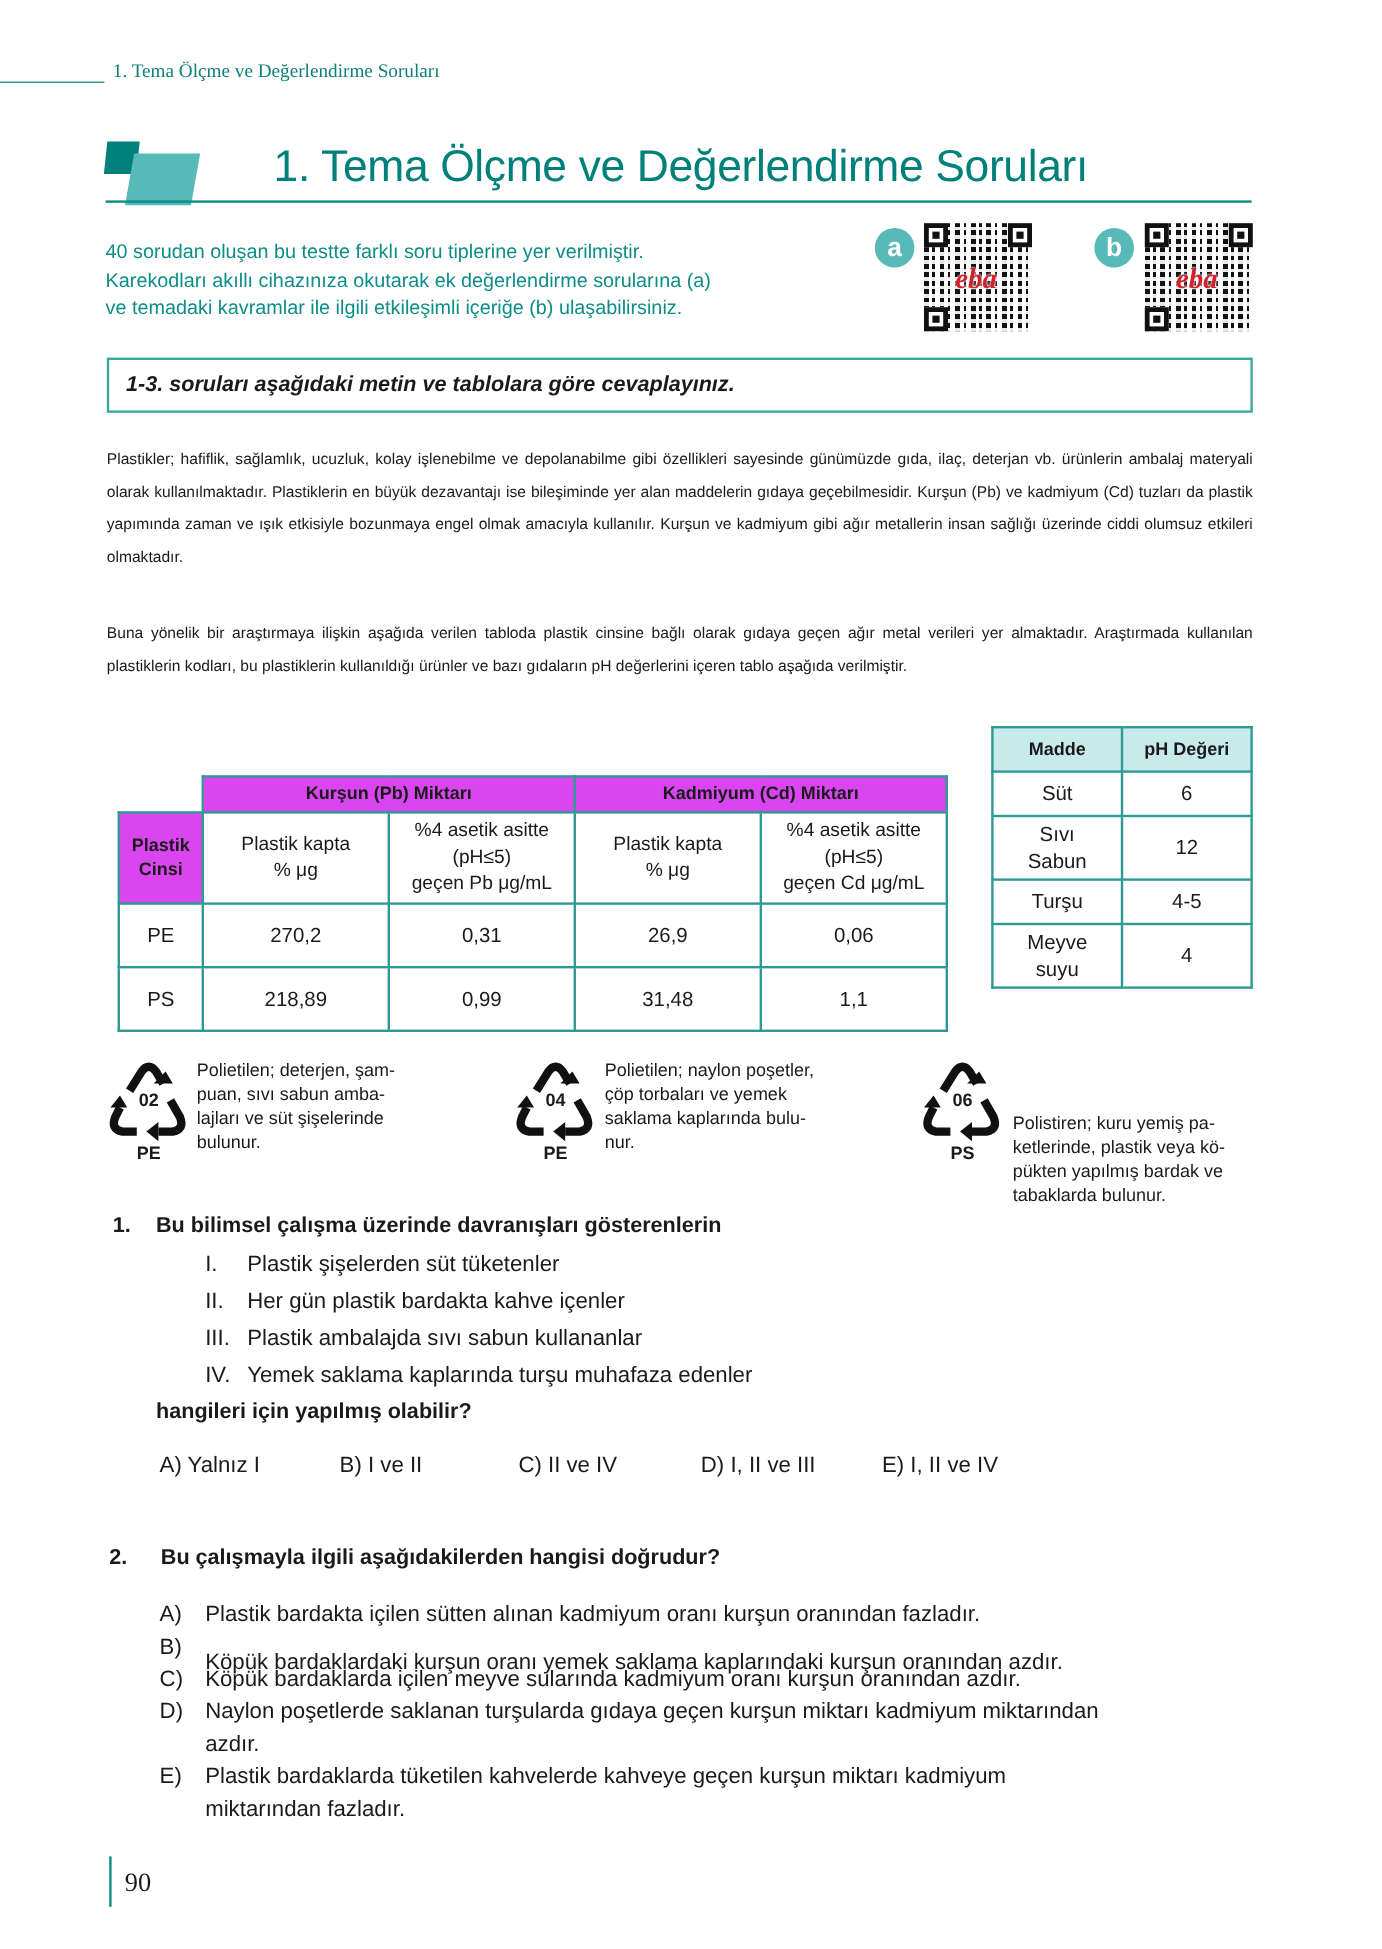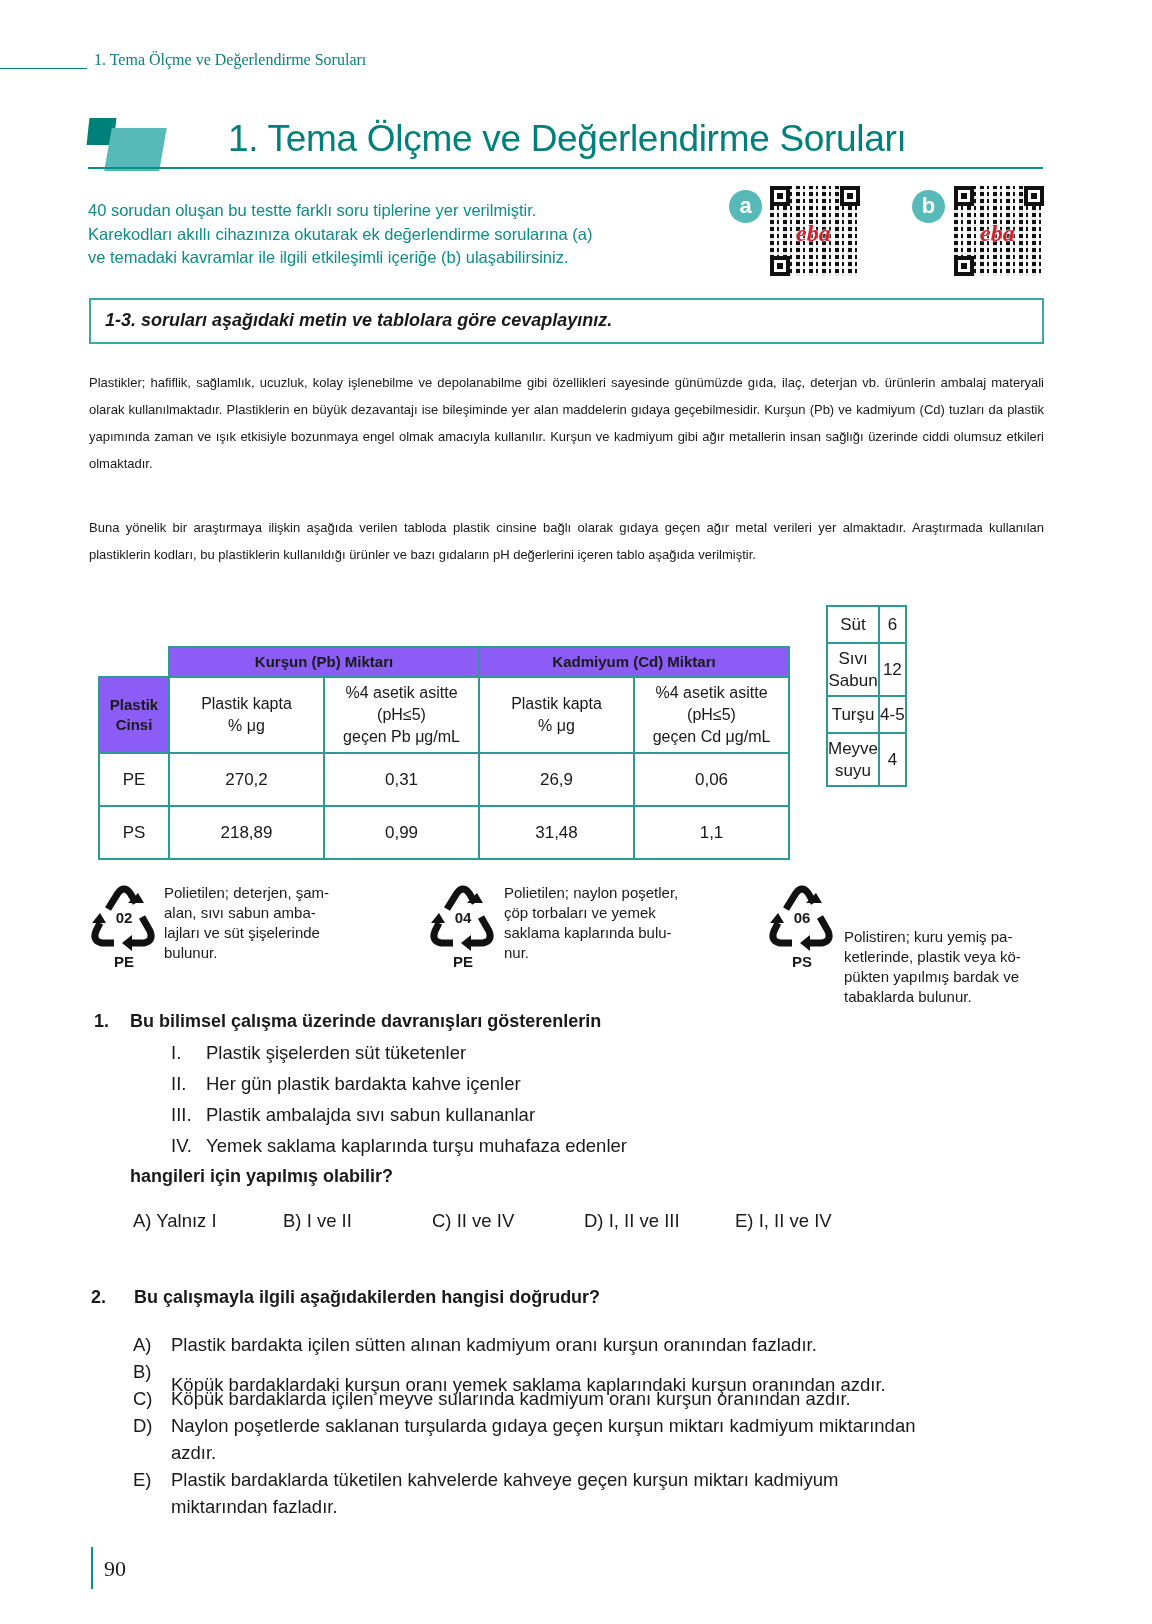--- a/index.html
+++ b/index.html
@@ -30,21 +30,21 @@
   .eba { position: absolute; left: 26px; top: 34px; font-family: "Liberation Serif", serif; font-style: italic; font-weight: bold; font-size: 24px; color: #d4202a; background: rgba(255,255,255,.0); text-shadow: 0 0 2px #fff, 0 0 2px #fff; }
 
   .instr { left: 89px; top: 298px; width: 955px; height: 46px; border: 2px solid #3ba9a3; padding: 10px 14px; font-size: 18px; font-weight: bold; font-style: italic; }
 
   .para { left: 89px; width: 955px; font-size: 13px; line-height: 27px; text-align: justify; }
 
   
   table { border-collapse: collapse; }
   .tbl { left: 98px; top: 646px; }
   .tbl td { border: 2px solid #2e9a94; text-align: center; font-size: 16px; line-height: 22px; }
-  .tbl .hd { background: #8b5cf6; font-weight: bold; font-size: 15px; height: 30px; }
+  .tbl .hd { background: #d946ef; font-weight: bold; font-size: 15px; height: 30px; }
   .tbl .blank { border: none; }
   .tbl .row td { height: 53px; font-size: 17px; }
 
   .ph { left: 826px; top: 605px; }
   .ph td { border: 2px solid #2e9a94; text-align: center; font-size: 17px; line-height: 22px; }
   .ph .hd { background: #c7eaea; font-weight: bold; font-size: 15px; height: 37px; }
 
   
   .rec { width: 72px; height: 90px; }
   .rec svg { display:block; }
@@ -142,20 +142,24 @@
     <td>218,89</td>
     <td>0,99</td>
     <td>31,48</td>
     <td>1,1</td>
   </tr>
 </tbody>
   </table>
 
 <table class="abs ph">
   <tbody>
+      <tr>
+    <td class="hd" style="width:108px;">Madde</td>
+    <td class="hd" style="width:108px;">pH Değeri</td>
+  </tr>
   <tr style="height:37px;">
     <td>Süt</td>
     <td>6</td>
   </tr>
   <tr style="height:53px;">
     <td>
           <div>Sıvı</div>
           <div>Sabun</div>
         </td>
     <td>12</td>
@@ -185,21 +189,21 @@
       <polygon points="40,20 56,20 50,10"></polygon>
         <polygon points="44,52 44,68 34,60"></polygon>
         <polygon points="4,40 18,40 12,30"></polygon>
     </g>
   </svg>
   <div class="rec-num">02</div>
   <div class="rec-code">PE</div>
 </div>
 <div class="abs rec-text" style="left:164px;top:883px;width:196px;">
   <div>Polietilen; deterjen, şam-</div>
-  <div>alan, sıvı sabun amba-</div>
+  <div>puan, sıvı sabun amba-</div>
   <div>lajları ve süt şişelerinde</div>
   <div>bulunur.</div>
 </div>
 
 <div class="abs rec" style="left:427px;top:883px;">
   <svg width="72" height="70" viewBox="0 0 72 70">
     <g fill="none" stroke="#111" stroke-width="7">
       <path d="M20 26 L30 10 Q36 2 42 10 L48 20"></path>
       <path d="M54 34 L62 48 Q66 58 56 60 L44 60"></path>
       <path d="M26 60 L14 60 Q4 58 8 48 L12 40"></path>

